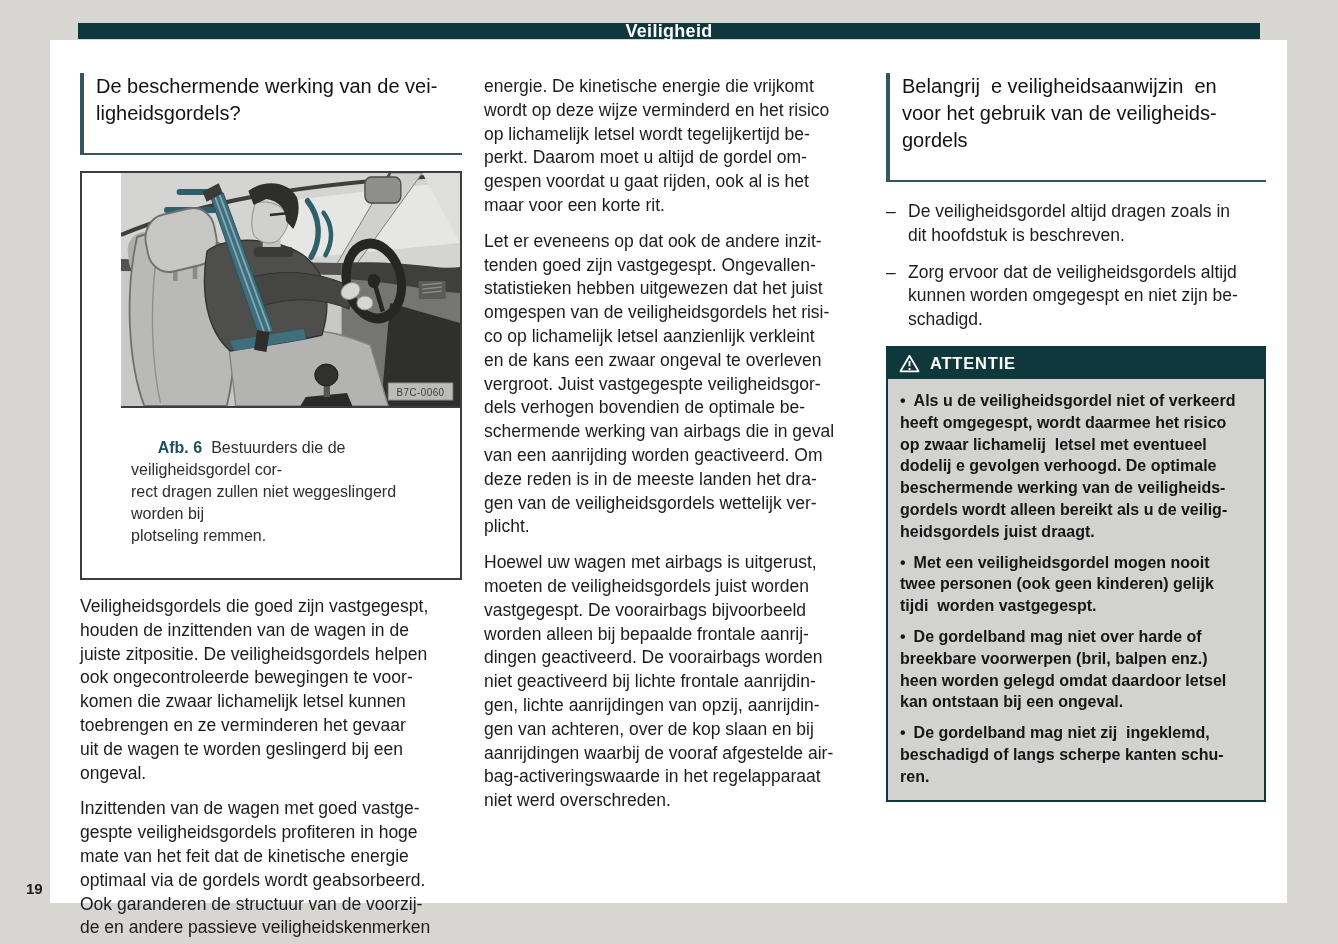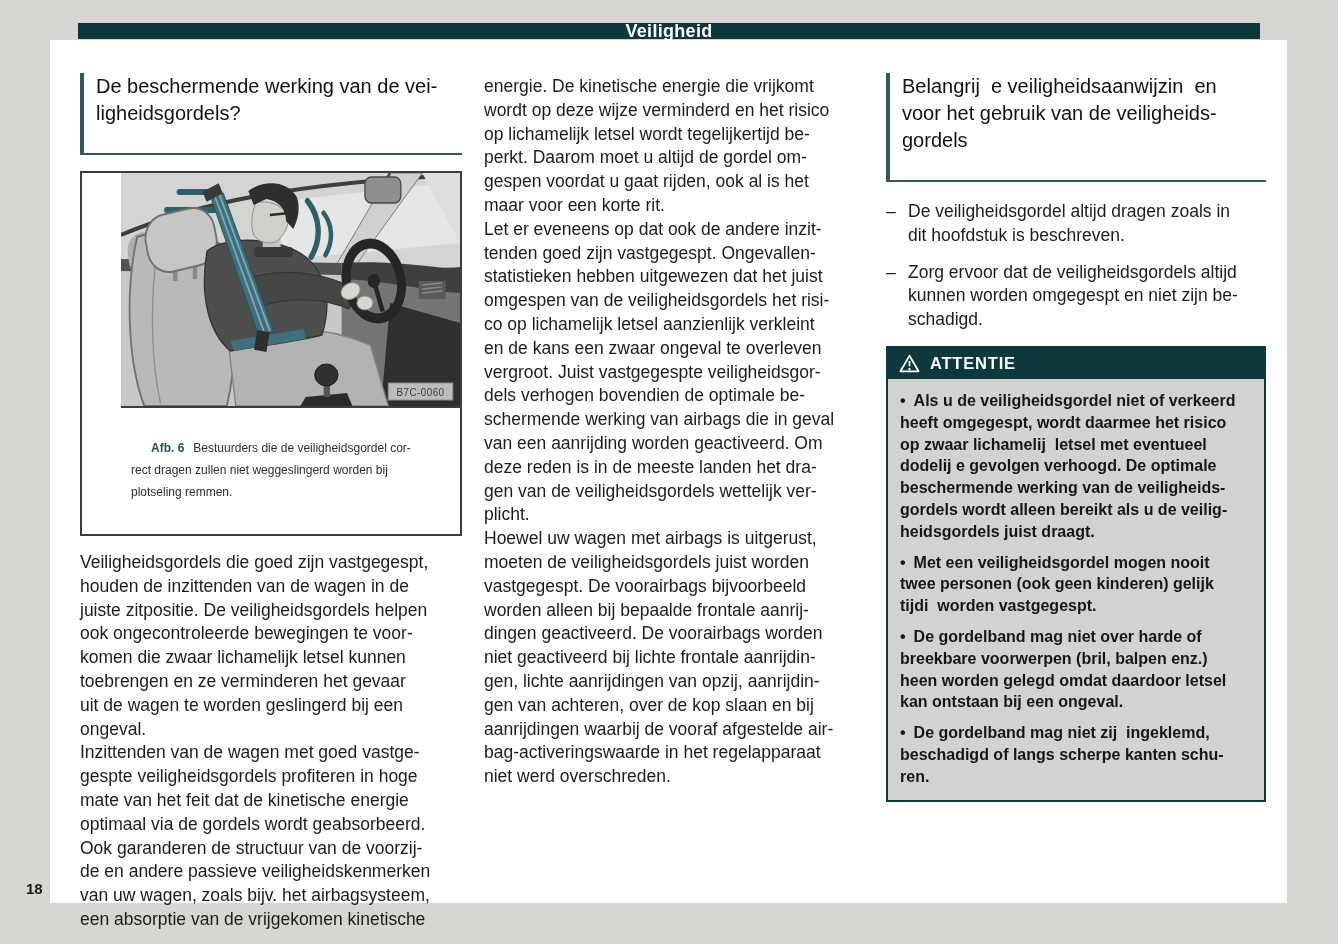--- a/index.html
+++ b/index.html
@@ -26,29 +26,29 @@
   .col2{left:484px;width:384px;}
   .col3{left:886px;width:380px;}
 
   .heading{
     font-size:20px;font-weight:normal;line-height:27px;color:#121212;
     border-left:4px solid var(--heading-border,#35565e);
     border-bottom:2px solid var(--heading-border,#35565e);
     padding:0 0 26px 12px;white-space:pre-wrap;
   }
   .pre{white-space:pre-wrap;}
-  .bodyp{font-size:17.5px;line-height:23.8px;color:#1c1c1c;margin-top:0;white-space:pre-wrap;}
+  .bodyp{font-size:17.5px;line-height:23.8px;color:#1c1c1c;margin-top:12px;white-space:pre-wrap;}
   .col1 .bodyp:first-of-type{margin-top:15px;}
   .col2 .bodyp:first-of-type{margin-top:2px;}
 
   
   .figure{margin-top:16px;border:2px solid #3d3d3b;background:#fff;padding-left:39px;}
   .fig-img{height:233px;position:relative;background:#c8c8c6;overflow:hidden;}
   .fig-img svg{display:block;width:100%;height:100%;}
-  .fig-cap{border-top:2px solid #3d3d3b;padding:7px 10px 9px;font-size:12px;line-height:22px;color:#2e2e2e;white-space:pre-wrap;}
+  .fig-cap{border-top:2px solid #3d3d3b;padding:7px 10px 9px;font-size:16px;line-height:22px;color:#2e2e2e;white-space:pre-wrap;}
   .fig-label{color:var(--fig-label,#1d505c);font-weight:bold;margin-right:9px;}
 
   
   .dashlist{margin-top:18px;}
   .dash-item{display:flex;font-size:17.5px;line-height:23.8px;margin-bottom:13px;color:#1c1c1c;}
   .dash-item .dash{width:22px;flex:none;}
 
   
   .attention{margin-top:14px;border:2px solid var(--teal,#0e383c);}
   .att-head{
@@ -63,21 +63,21 @@
 </style>
 </head>
 <body>
 
 <div class="sheet"></div>
 
 <div class="titlebar">
   <span>Veiligheid</span>
 </div>
 
-<div class="pagenum">18</div>
+<div class="pagenum">19</div>
 
 <div class="col col1">
   <div class="heading">De beschermende werking van de vei-
 ligheidsgordels?</div>
 
   <div class="figure">
     <div class="fig-img">
       <svg viewBox="0 0 378 233" preserveAspectRatio="none">
 
         <rect x="0" y="0" width="378" height="233" fill="#c8c8c6"></rect>

